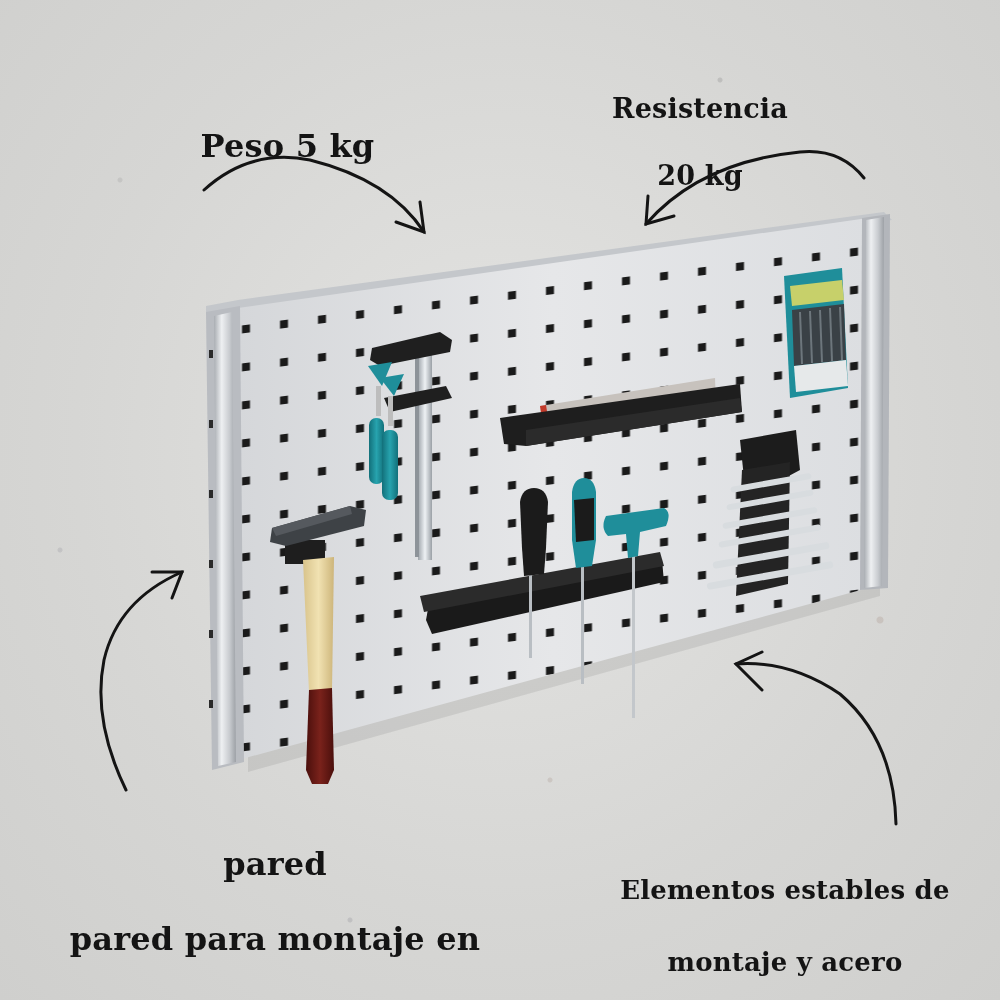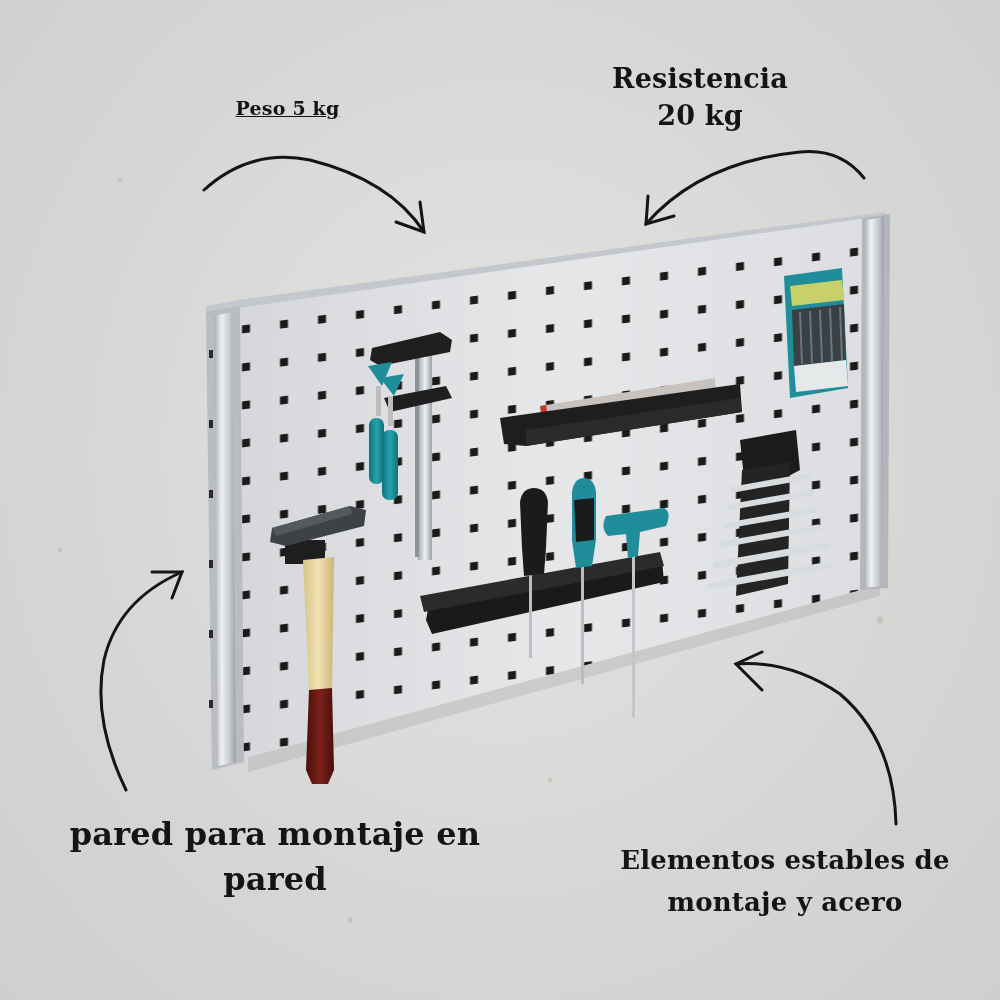--- a/index.html
+++ b/index.html
@@ -32,25 +32,24 @@
     }
     .label {
       position: absolute;
       font-family: "DejaVu Serif", "Liberation Serif", serif;
       font-weight: bold;
       color: #141414;
       text-align: center;
       line-height: 1.3;
       letter-spacing: 0.2px;
     }
-    .label .line { display: block; }
+    .label .line { display: block; margin-top: 30px; }
     .lbl-peso {
       left: 200px; top: 96px; width: 175px;
-      font-size: 19px;
-      text-decoration: underline;
+      font-size: 32px;
     }
     .lbl-resist {
       left: 585px; top: 60px; width: 230px;
       font-size: 27px;
       line-height: 1.38;
     }
     .lbl-material {
       left: 40px; top: 812px; width: 470px;
       font-size: 32px;
       line-height: 1.42;
@@ -229,20 +228,20 @@
 <div class="label lbl-peso">
   <span class="line">Peso 5 kg</span>
 </div>
 
 <div class="label lbl-resist">
   <span class="line">Resistencia</span>
   <span class="line">20 kg</span>
 </div>
 
 <div class="label lbl-material">
+  <span class="line">pared</span>
   <span class="line">pared para montaje en</span>
-  <span class="line">pared</span>
 </div>
 
 <div class="label lbl-elementos">
   <span class="line">Elementos estables de</span>
   <span class="line">montaje y acero</span>
 </div>
 
 </body></html>

